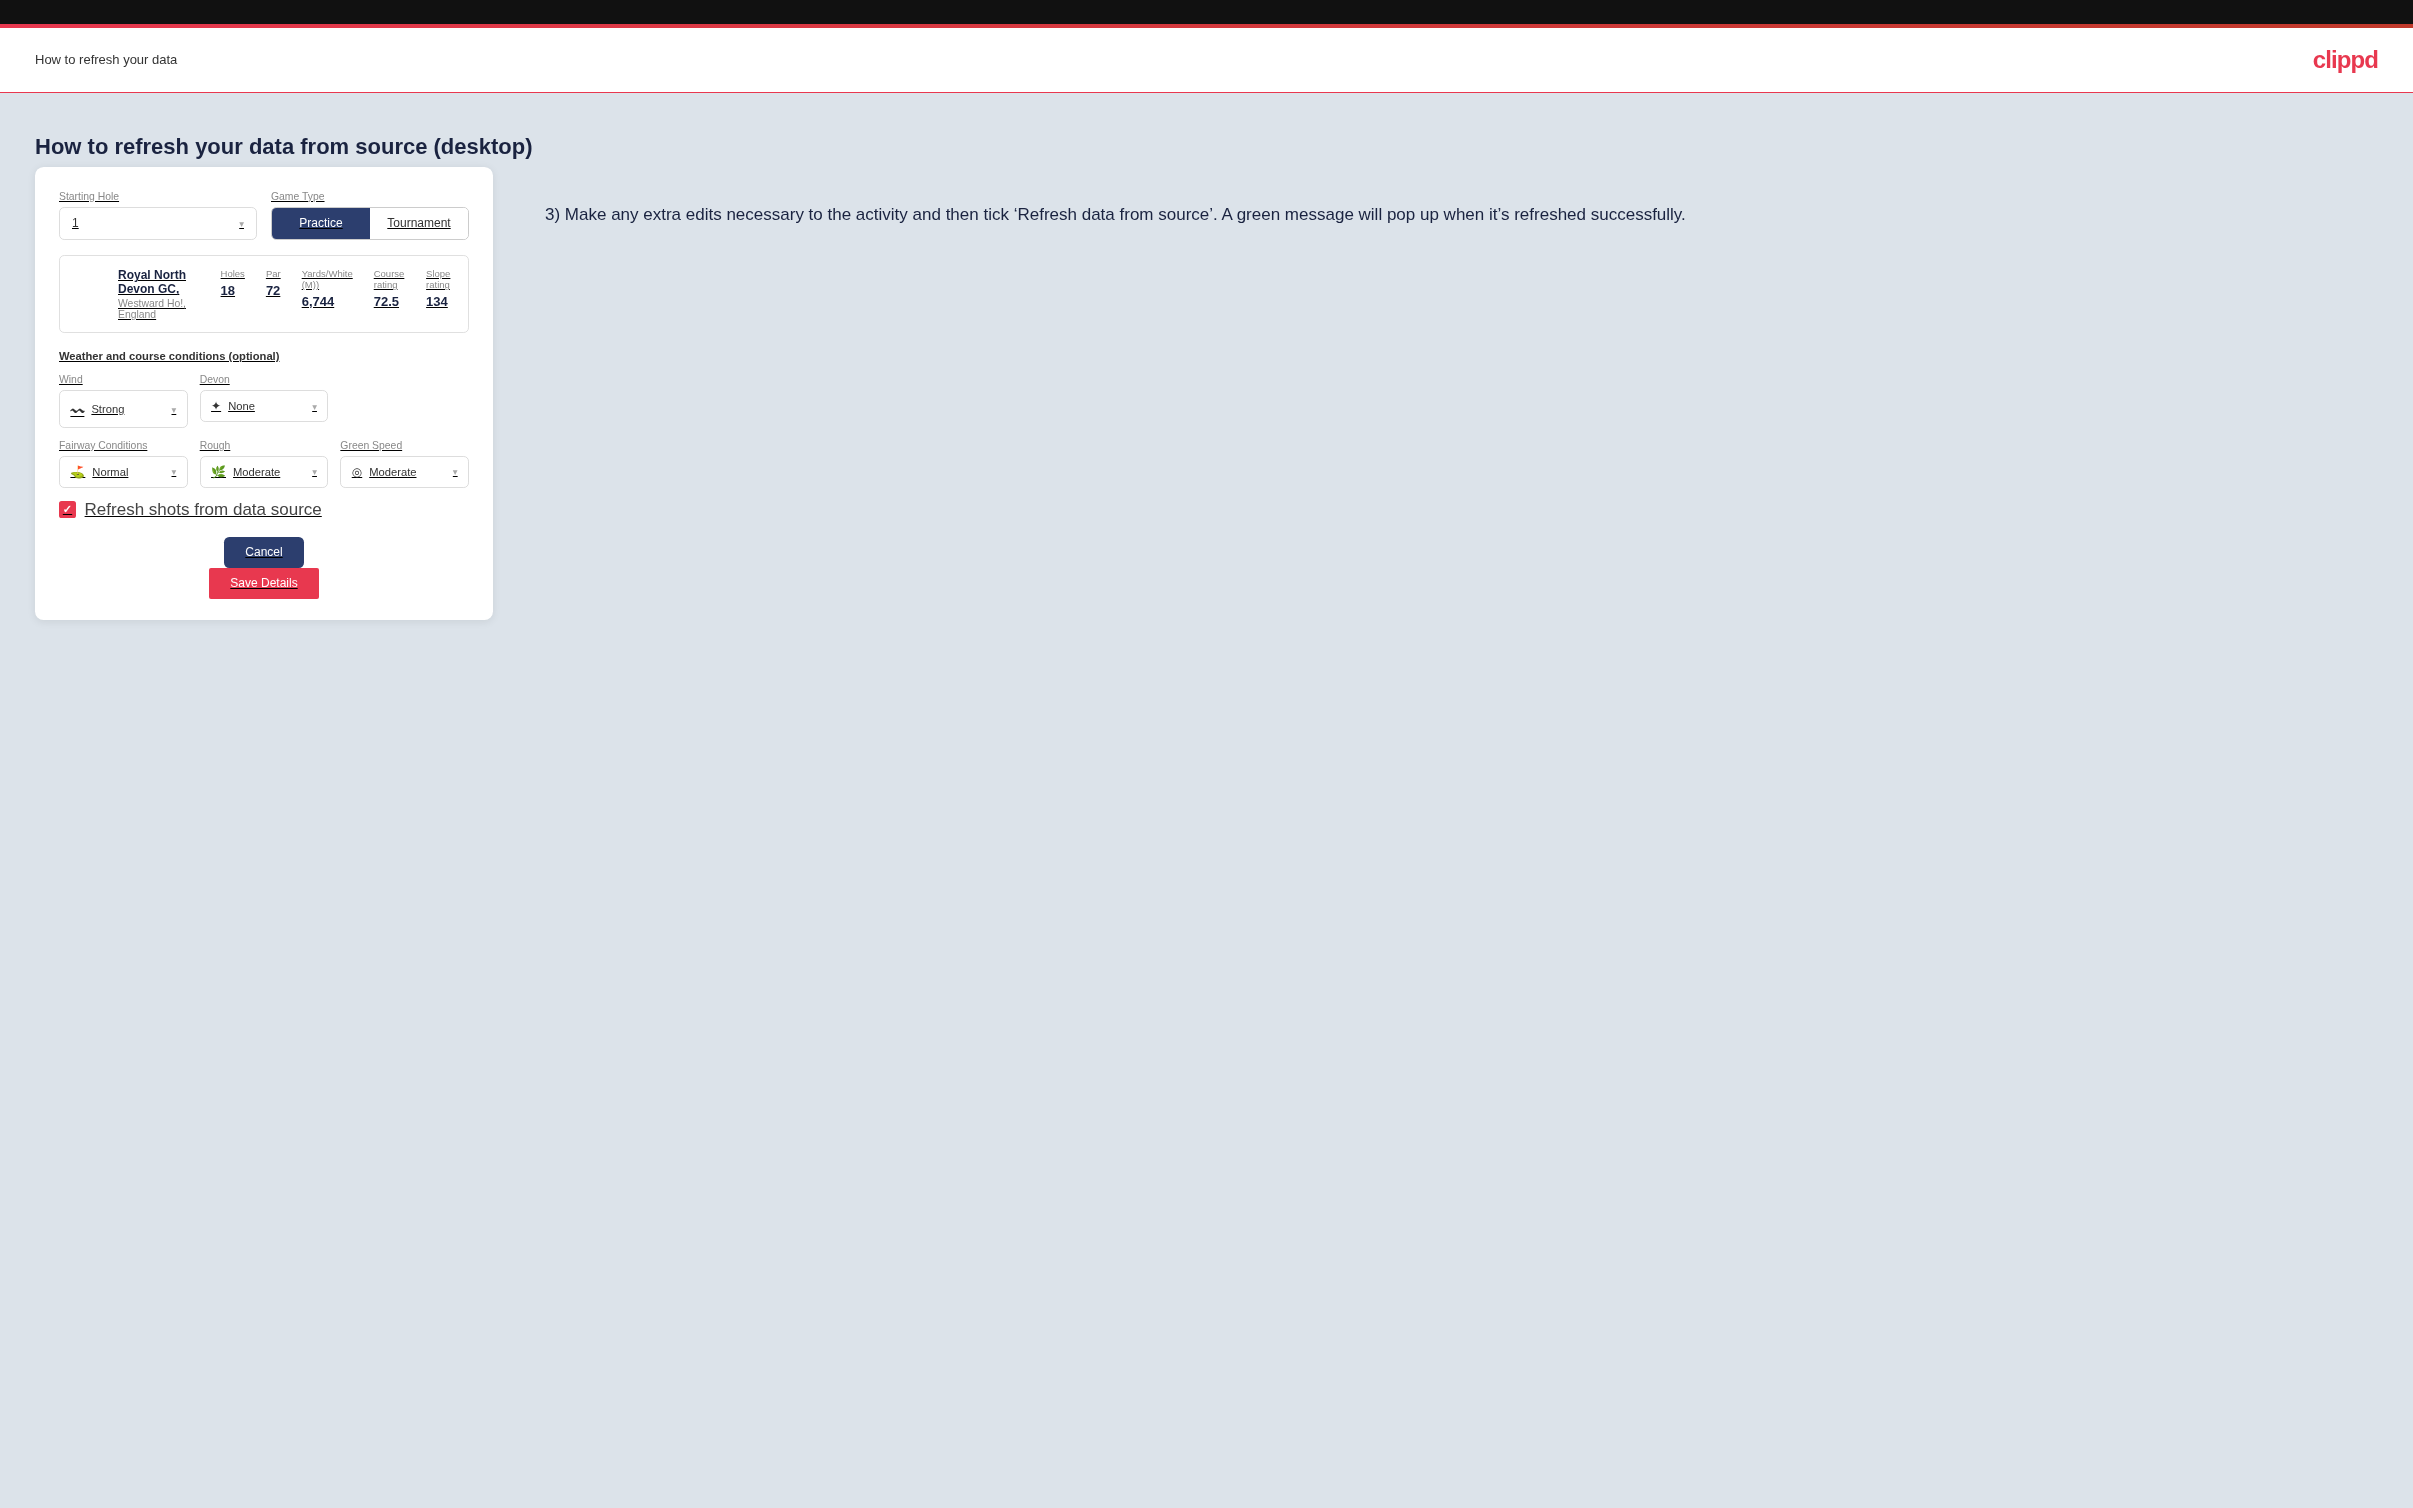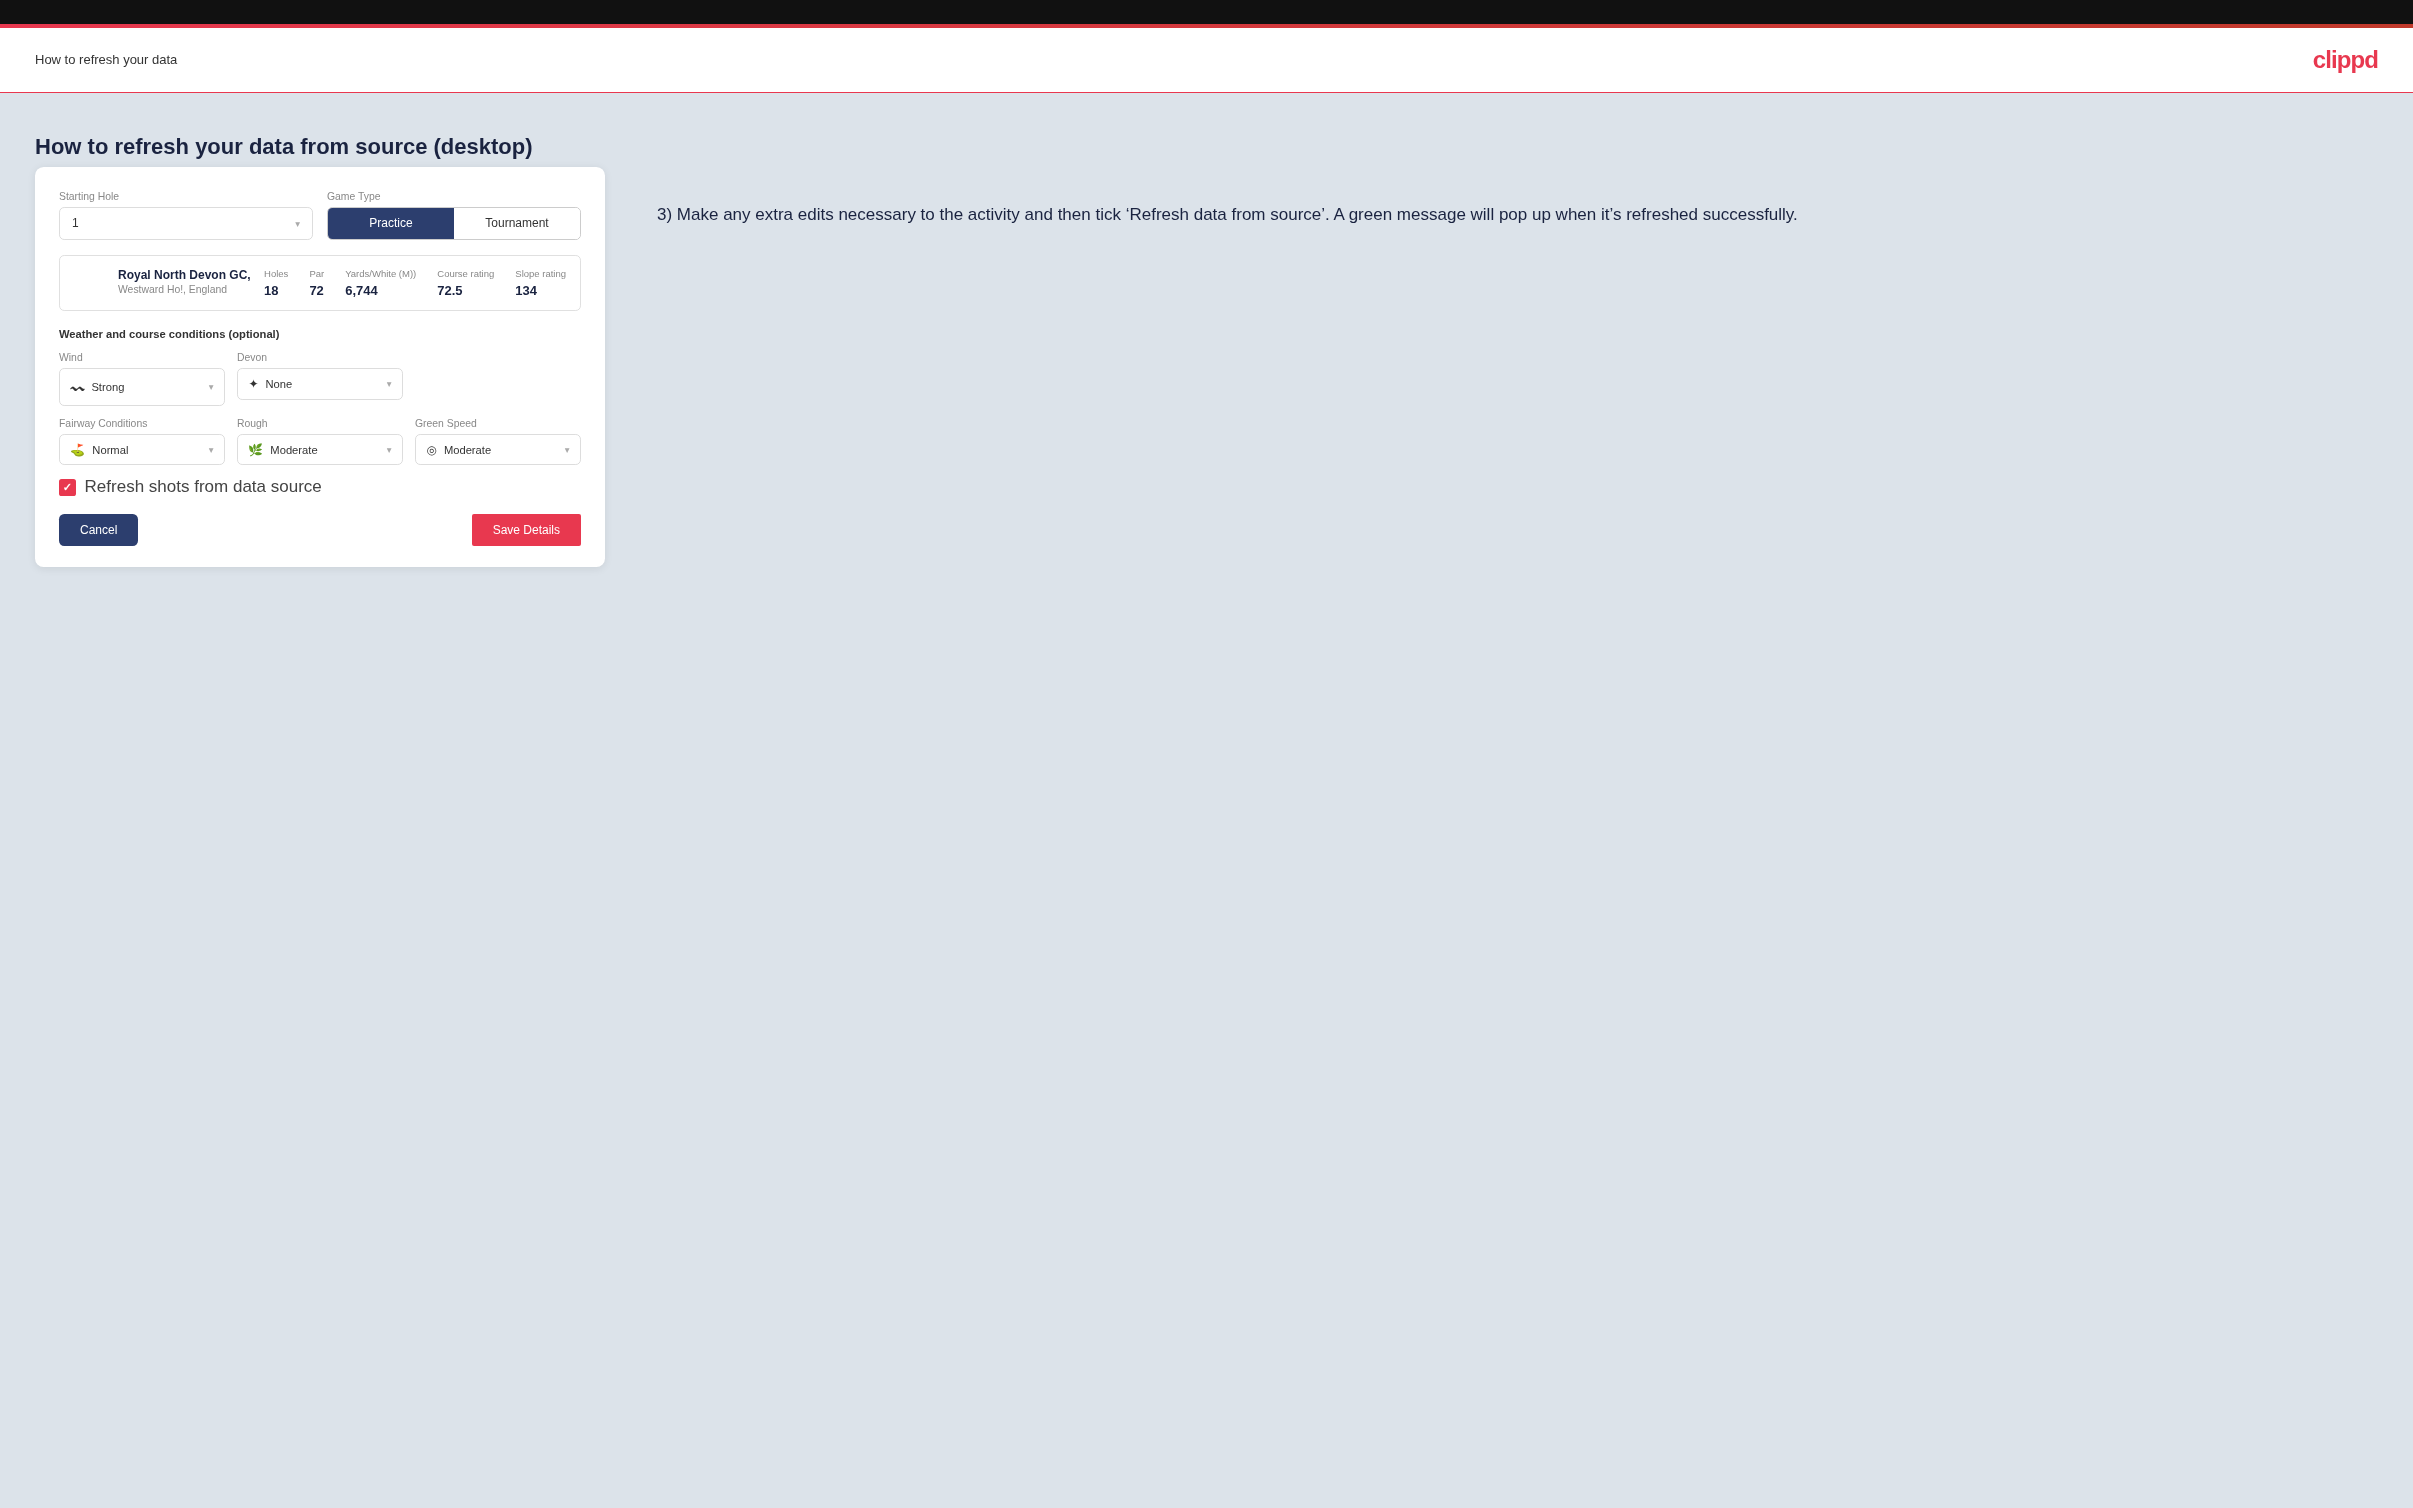--- a/index.html
+++ b/index.html
@@ -50,22 +50,23 @@
     }
     .content-area {
       display: flex;
       gap: 52px;
       align-items: flex-start;
     }
     .form-panel {
       background: #fff;
       border-radius: 8.6px;
       padding: 24px 24px 21px 24px;
-      width: 570px;
+      width: 458px;
       box-shadow: 0 1.7px 8.6px rgba(0,0,0,0.08);
+      text-decoration: underline;
     }
     .field-label {
       font-size: 10.4px;
       color: #888;
       margin-bottom: 5.2px;
     }
     .select-field {
       width: 100%;
       border: 0.9px solid #ddd;
       border-radius: 5.2px;
@@ -209,22 +210,23 @@
       color: #fff;
       font-size: 11.2px;
       font-weight: 700;
     }
     .checkbox-label {
       font-size: 17px;
       color: #444;
     }
     .buttons-row {
       display: flex;
-      justify-content: space-between;
-      align-items: center;
+      justify-content: flex-start;
+      align-items: center;
+      flex-direction: column;
     }
     .btn-cancel {
       background: #2c3e6e;
       color: #fff;
       border: none;
       border-radius: 5.2px;
       padding: 8.6px 21px;
       font-size: 12px;
       font-weight: 500;
       cursor: pointer;

